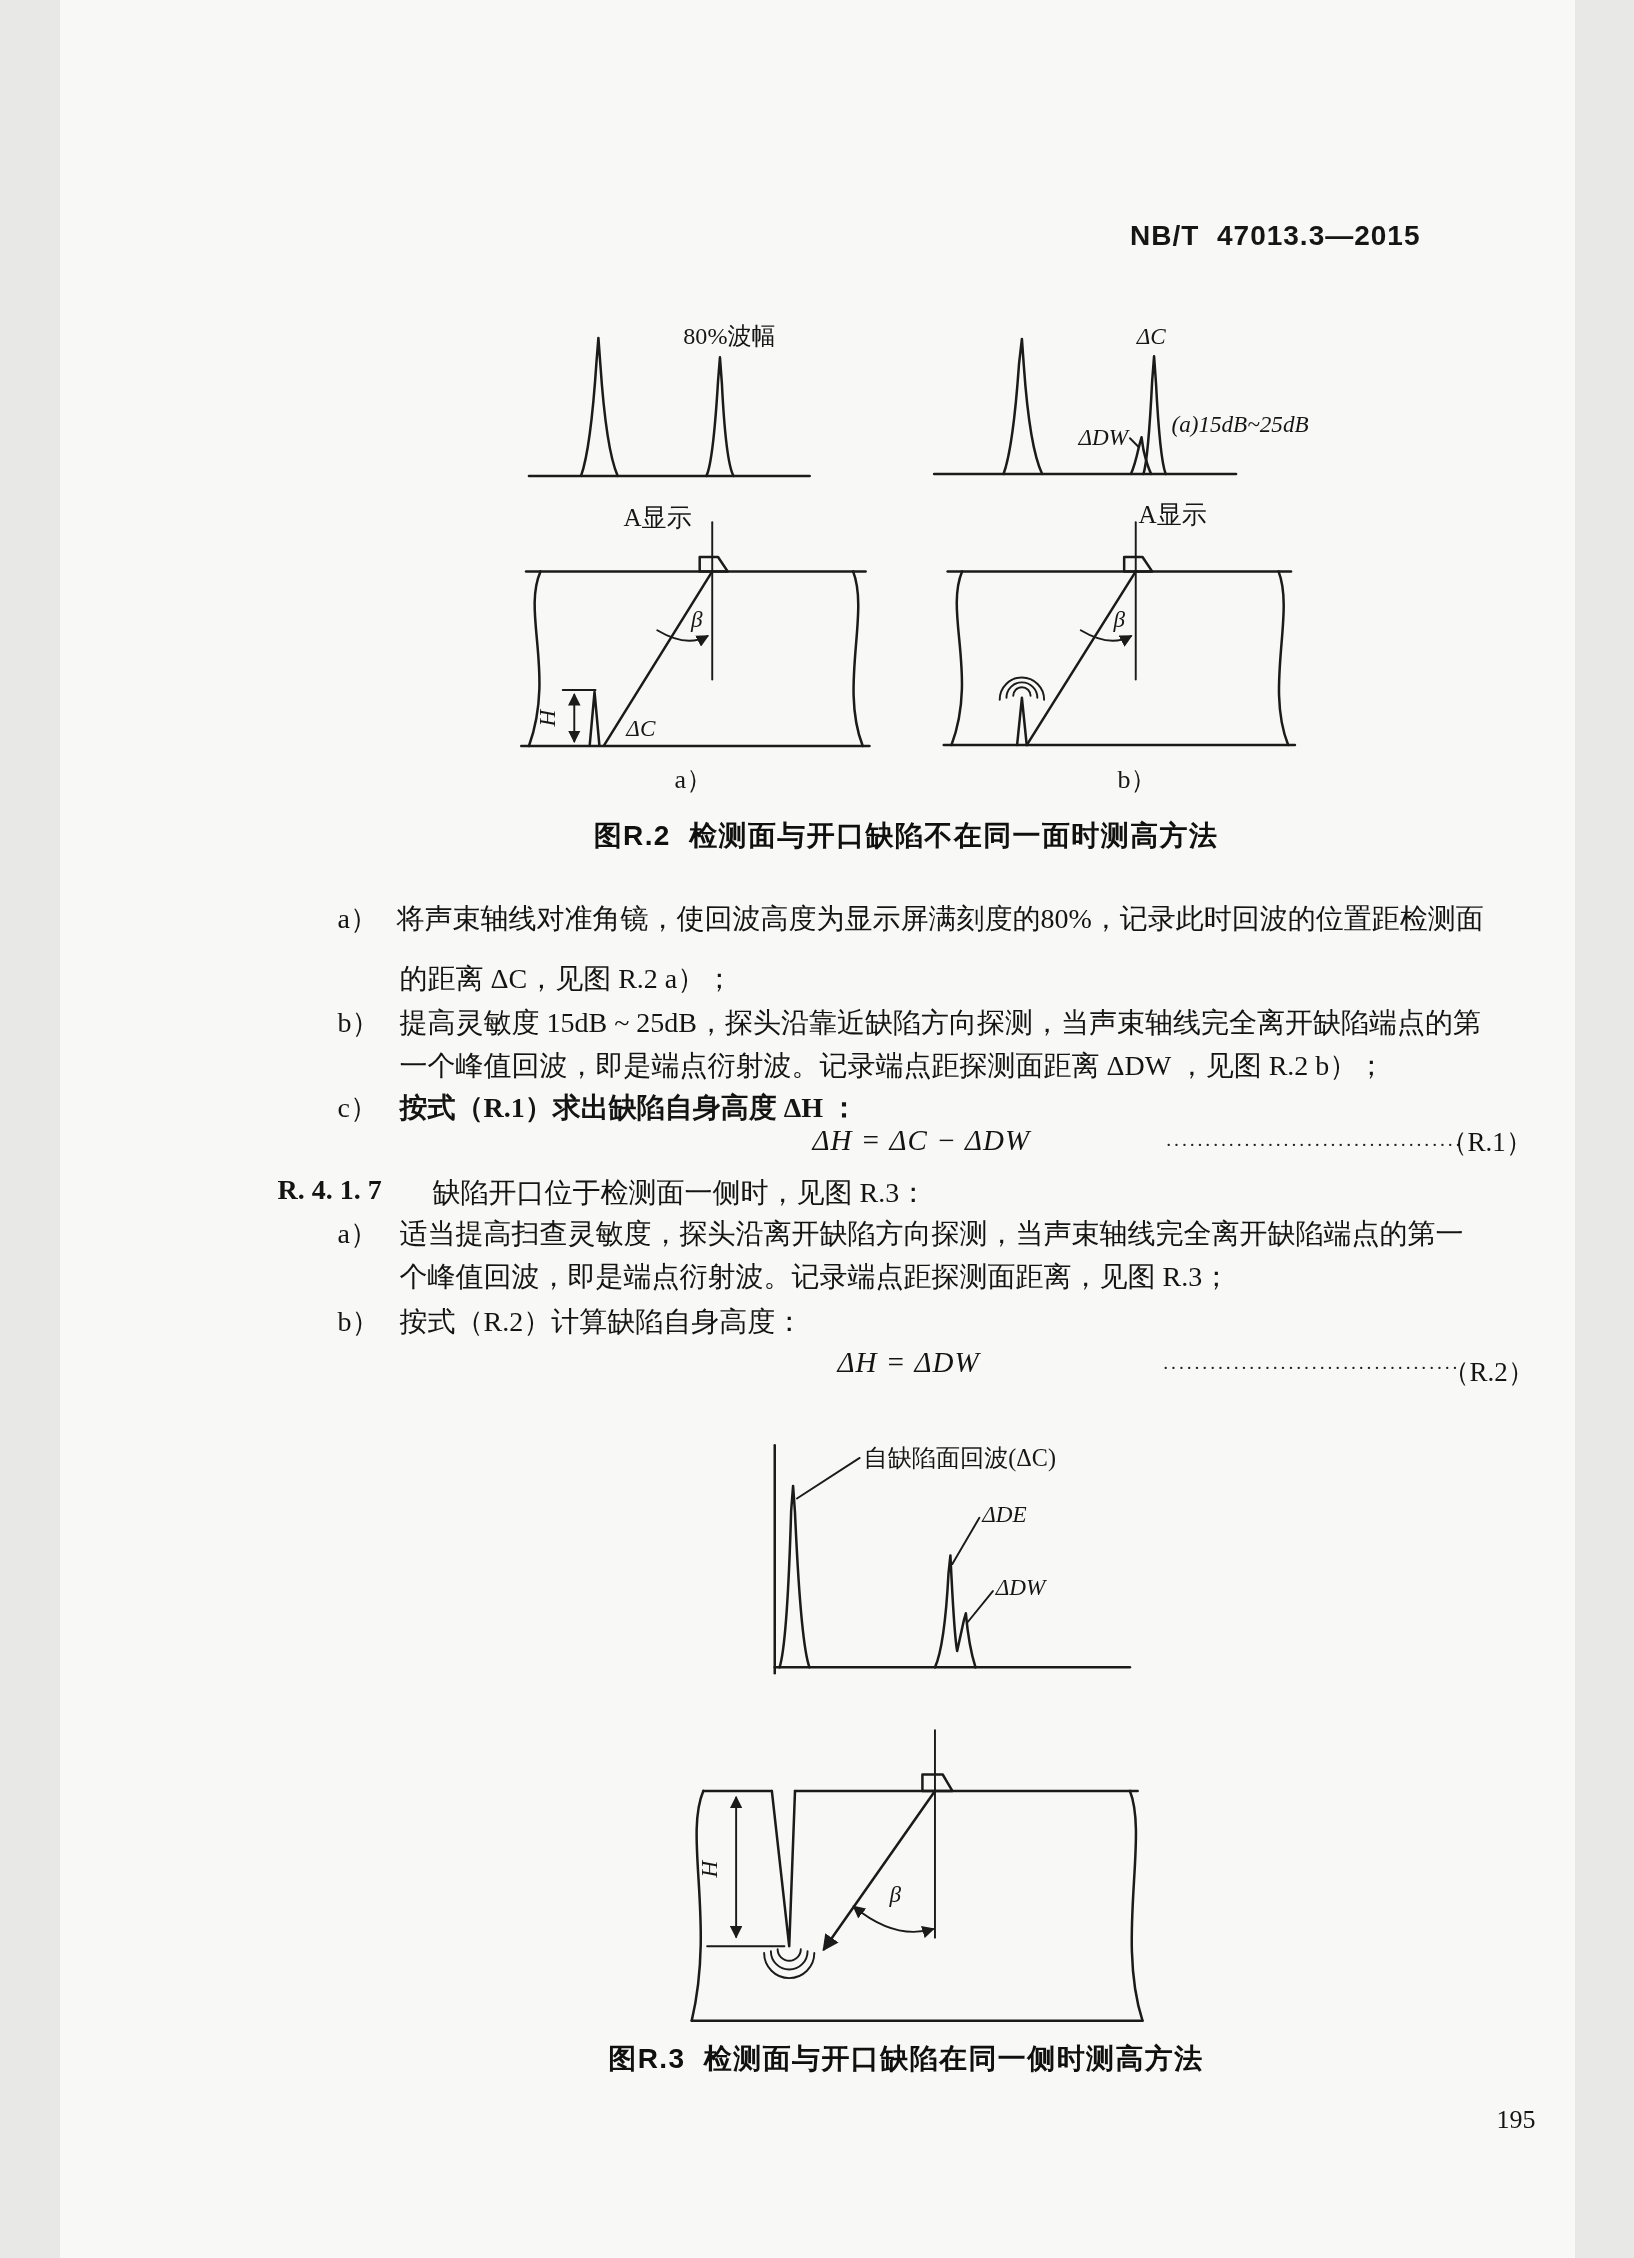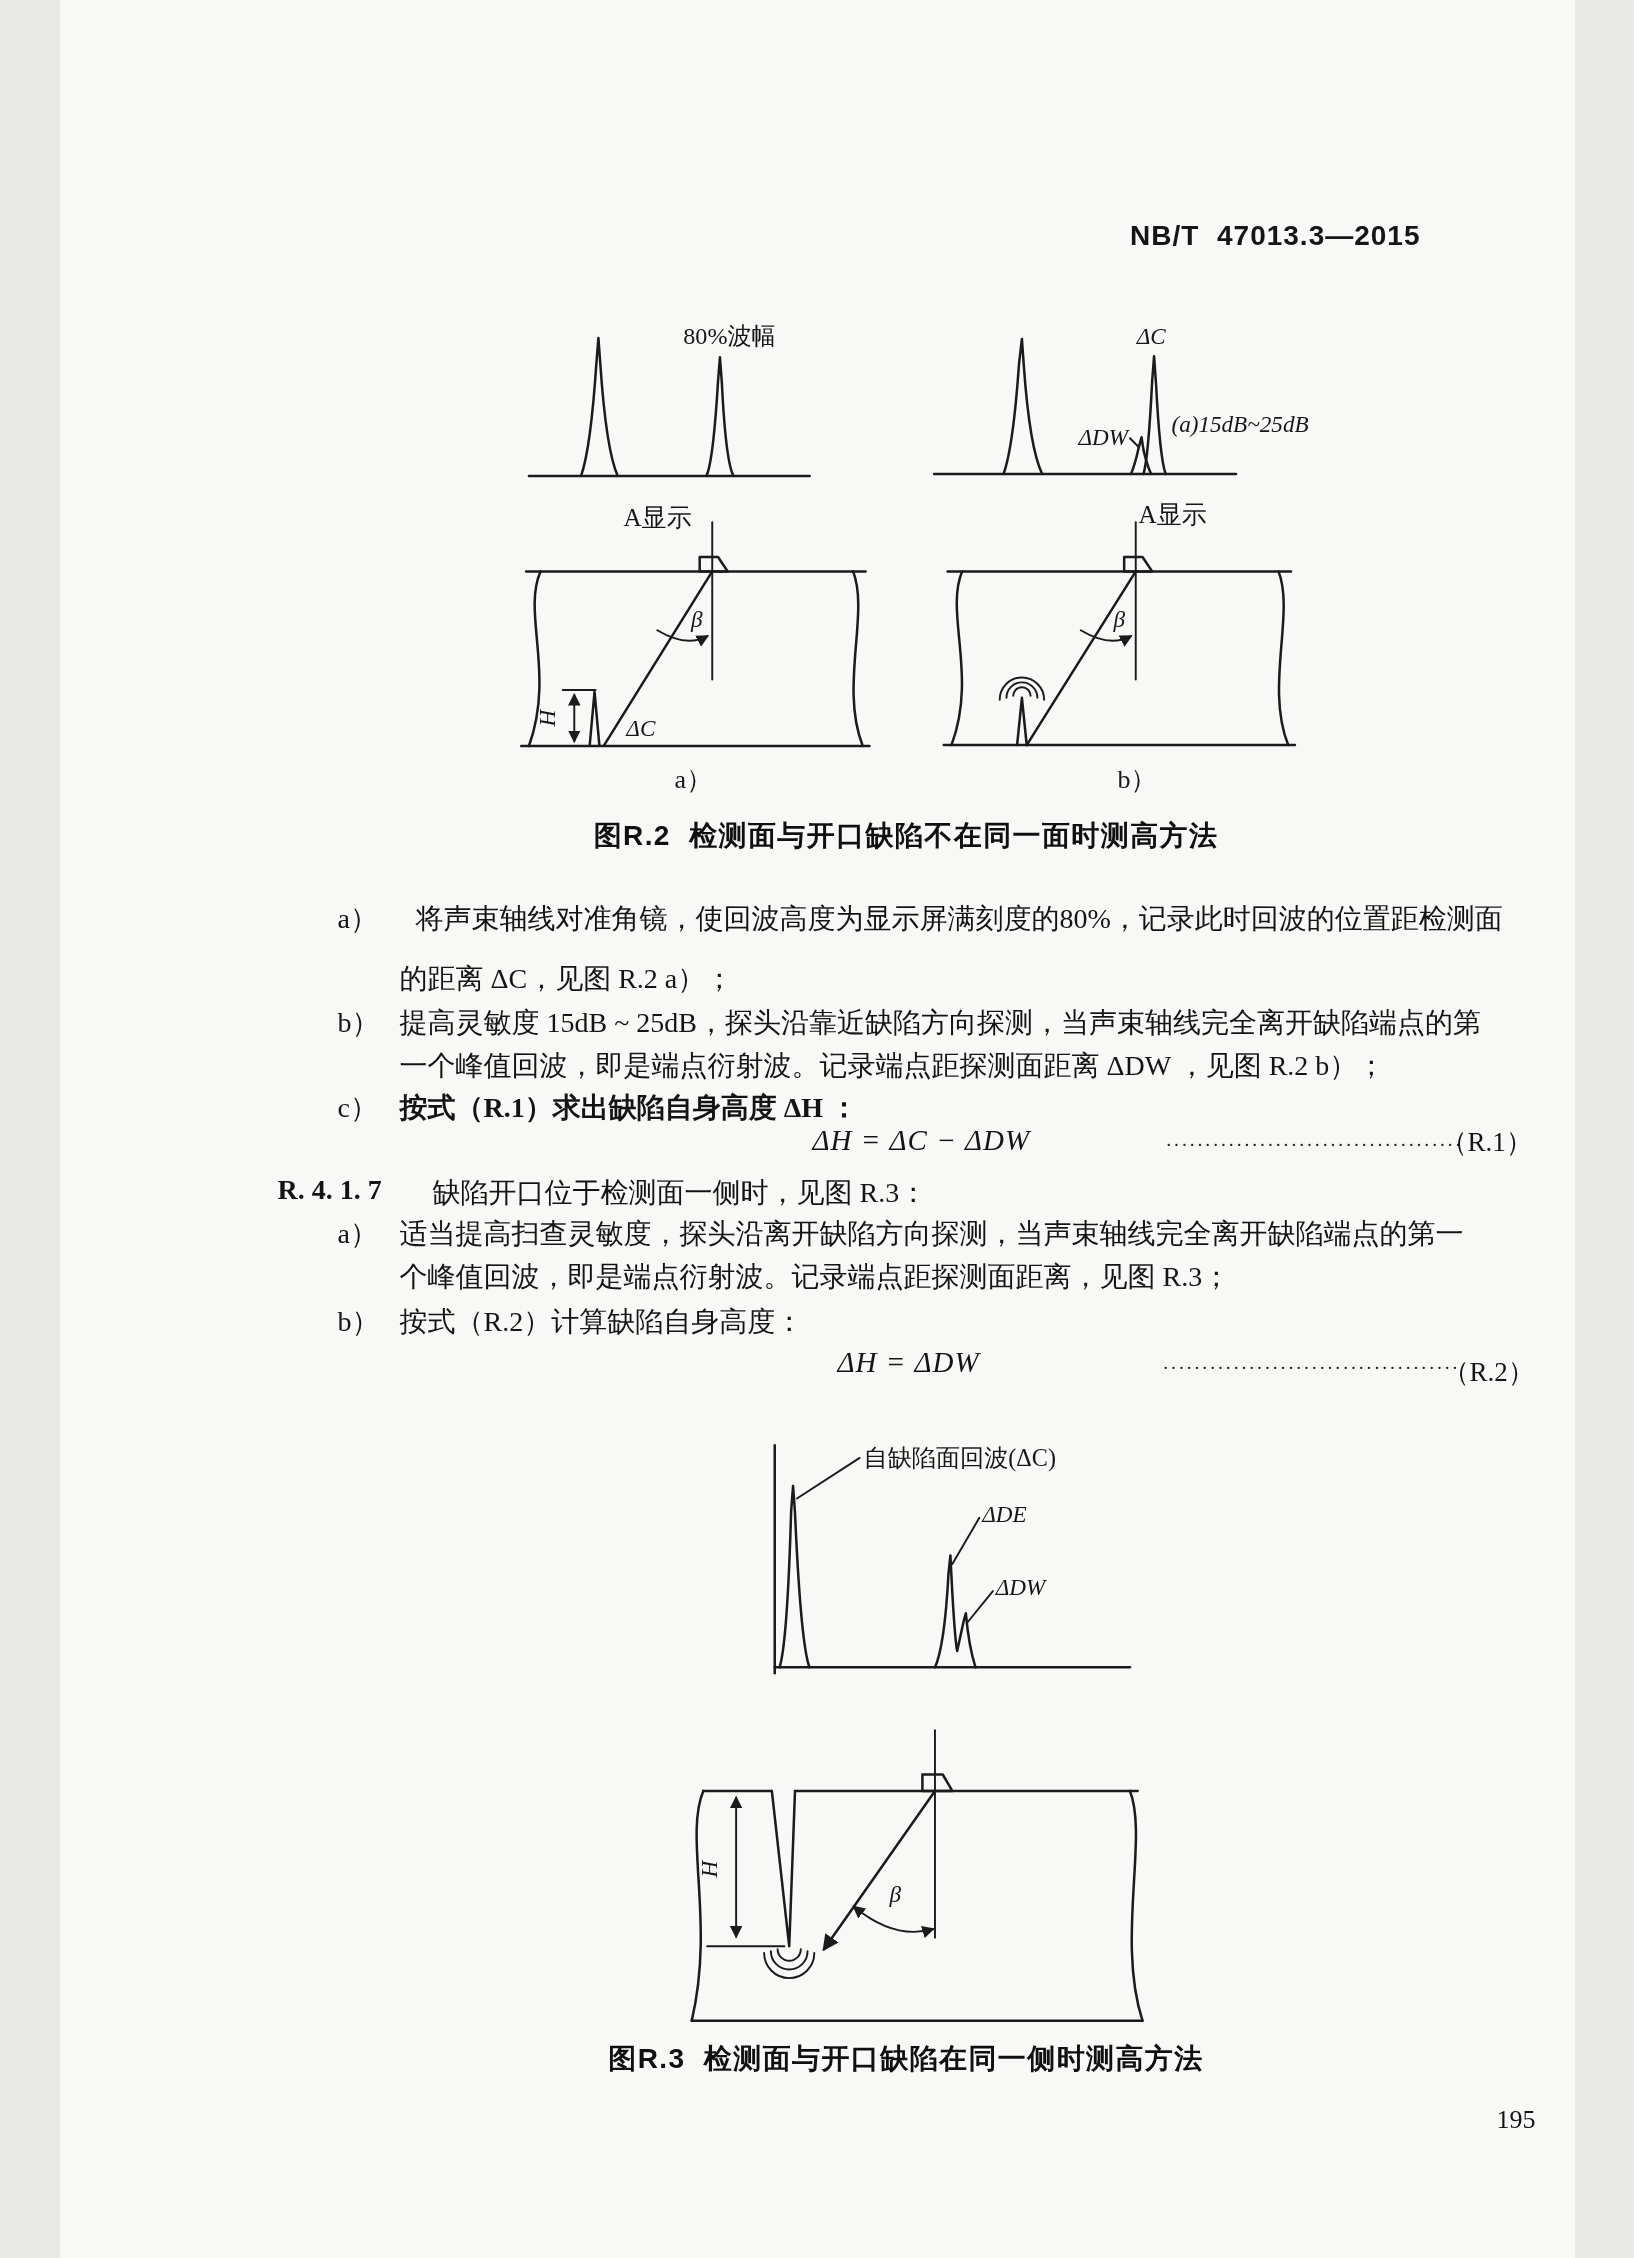--- a/index.html
+++ b/index.html
@@ -105,21 +105,21 @@
       <path class="ln-thin" d="M547,401 A9,9 0 1 1 565,401"></path>
       <path class="ln-thin" d="M540,403 A16,16 0 1 1 572,403"></path>
       <path class="ln-thin" d="M533,405 A23,23 0 1 1 579,405"></path>
       <text class="t-sub" x="655" y="497">b）</text>
     </g>
   </svg>
 
   <div class="caption" style="top:817px;">图R.2  检测面与开口缺陷不在同一面时测高方法</div>
 
   <div class="txt" style="left:278px; top:900px;">a）</div>
-  <div class="txt" style="left:356px; top:900px;">将声束轴线对准角镜，使回波高度为显示屏满刻度的80%，记录此时回波的位置距检测面</div>
+  <div class="txt" style="left:337px; top:900px;">将声束轴线对准角镜，使回波高度为显示屏满刻度的80%，记录此时回波的位置距检测面</div>
   <div class="txt" style="left:340px; top:960px;">的距离 ΔC，见图 R.2 a）；</div>
 
   <div class="txt" style="left:278px; top:1004px;">b）</div>
   <div class="txt" style="left:340px; top:1004px;">提高灵敏度 15dB ~ 25dB，探头沿靠近缺陷方向探测，当声束轴线完全离开缺陷端点的第</div>
   <div class="txt" style="left:340px; top:1047px;">一个峰值回波，即是端点衍射波。记录端点距探测面距离 ΔDW ，见图 R.2 b）；</div>
 
   <div class="txt" style="left:278px; top:1089px;">c）</div>
   <div class="txt" style="left:340px; top:1089px;font-weight:bold;">按式（R.1）求出缺陷自身高度 ΔH ：</div>
 
   <div class="formula" style="left:753px; top:1124px;">ΔH = ΔC − ΔDW</div>

